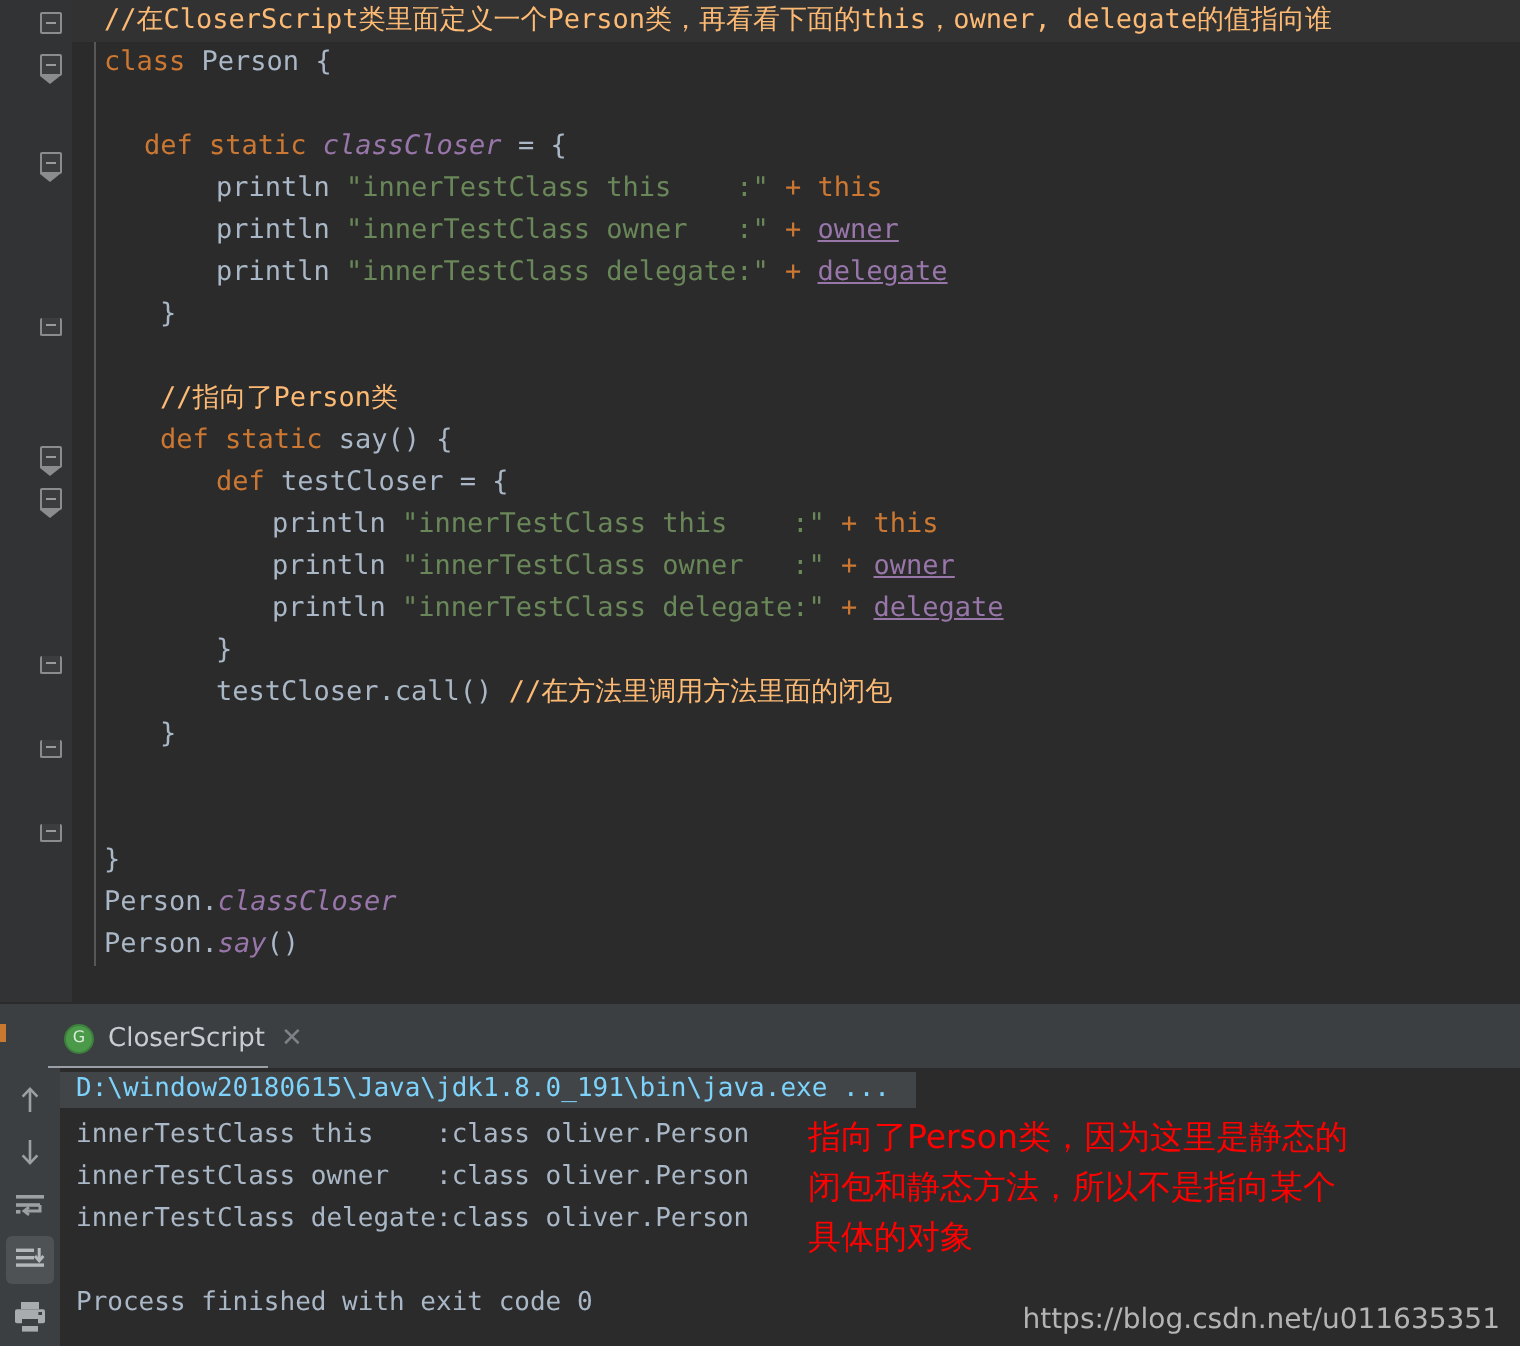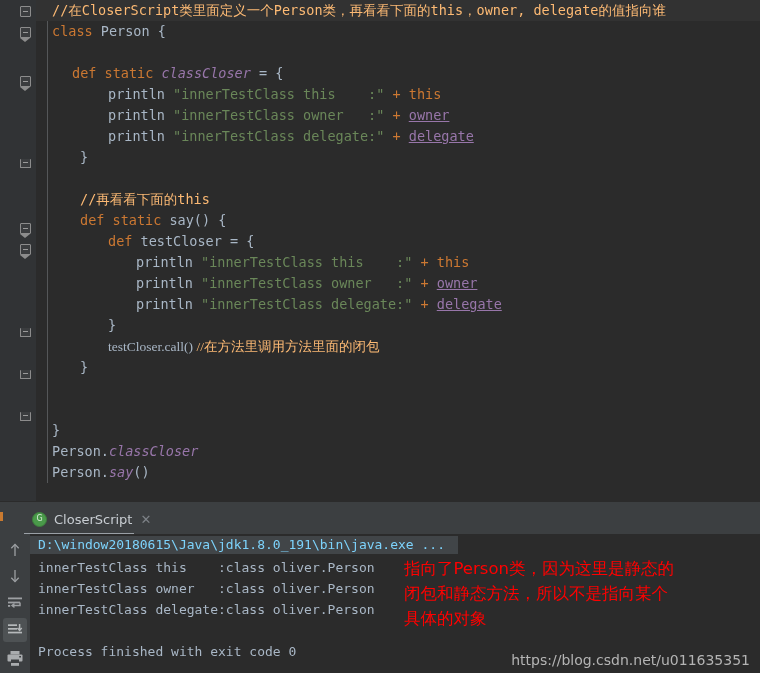--- a/index.html
+++ b/index.html
@@ -213,28 +213,28 @@
 
     <div class="code-area" id="code-area">
         <div class="line" style="top: 0px;"><span class="txt" style="padding-left: 52px;"><span class="c-comment">//在CloserScript类里面定义一个Person类，再看看下面的this，owner, delegate的值指向谁</span></span></div>
         <div class="line" style="top: 21px;"><span class="txt" style="padding-left: 52px;"><span class="c-keyword">class </span><span class="c-plain">Person </span><span class="c-plain">{</span></span></div>
         <div class="line" style="top: 63px;"><span class="txt" style="padding-left: 72px;"><span class="c-keyword">def static </span><span class="c-purple">classCloser</span><span class="c-plain"> = {</span></span></div>
         <div class="line" style="top: 84px;"><span class="txt" style="padding-left: 108px;"><span class="c-plain">println </span><span class="c-string">"innerTestClass this    :"</span><span class="c-orange"> + </span><span class="c-orange">this</span></span></div>
         <div class="line" style="top: 105px;"><span class="txt" style="padding-left: 108px;"><span class="c-plain">println </span><span class="c-string">"innerTestClass owner   :"</span><span class="c-orange"> + </span><span class="c-purple-n">owner</span></span></div>
         <div class="line" style="top: 126px;"><span class="txt" style="padding-left: 108px;"><span class="c-plain">println </span><span class="c-string">"innerTestClass delegate:"</span><span class="c-orange"> + </span><span class="c-purple-n">delegate</span></span></div>
         <div class="line" style="top: 147px;"><span class="txt" style="padding-left: 80px;"><span class="c-plain">}</span></span></div>
         <div class="line" style="top: 168px;"><span class="txt" style="padding-left: 52px;"></span></div>
-        <div class="line" style="top: 189px;"><span class="txt" style="padding-left: 80px;"><span class="c-comment">//再看看下面的this</span></span></div>
+        <div class="line" style="top: 189px;"><span class="txt" style="padding-left: 80px;"><span class="c-comment">//指向了Person类</span></span></div>
         <div class="line" style="top: 210px;"><span class="txt" style="padding-left: 80px;"><span class="c-keyword">def static </span><span class="c-plain">say() {</span></span></div>
         <div class="line" style="top: 231px;"><span class="txt" style="padding-left: 108px;"><span class="c-keyword">def </span><span class="c-plain">testCloser = {</span></span></div>
         <div class="line" style="top: 252px;"><span class="txt" style="padding-left: 136px;"><span class="c-plain">println </span><span class="c-string">"innerTestClass this    :"</span><span class="c-orange"> + </span><span class="c-orange">this</span></span></div>
         <div class="line" style="top: 273px;"><span class="txt" style="padding-left: 136px;"><span class="c-plain">println </span><span class="c-string">"innerTestClass owner   :"</span><span class="c-orange"> + </span><span class="c-purple-n">owner</span></span></div>
         <div class="line" style="top: 294px;"><span class="txt" style="padding-left: 136px;"><span class="c-plain">println </span><span class="c-string">"innerTestClass delegate:"</span><span class="c-orange"> + </span><span class="c-purple-n">delegate</span></span></div>
         <div class="line" style="top: 315px;"><span class="txt" style="padding-left: 108px;"><span class="c-plain">}</span></span></div>
-        <div class="line" style="top: 336px;"><span class="txt" style="padding-left: 108px; font-family: Liberation Serif, serif;"><span class="c-plain">testCloser.call() </span><span class="c-comment">//在方法里调用方法里面的闭包</span></span></div>
+        <div class="line" style="top: 336px;"><span class="txt" style="padding-left: 108px;"><span class="c-plain">testCloser.call() </span><span class="c-comment">//在方法里调用方法里面的闭包</span></span></div>
         <div class="line" style="top: 357px;"><span class="txt" style="padding-left: 80px;"><span class="c-plain">}</span></span></div>
         <div class="line" style="top: 378px;"><span class="txt" style="padding-left: 52px;"></span></div>
         <div class="line" style="top: 399px;"><span class="txt" style="padding-left: 52px;"></span></div>
         <div class="line" style="top: 420px;"><span class="txt" style="padding-left: 52px;"><span class="c-plain">}</span></span></div>
         <div class="line" style="top: 462px;"><span class="txt" style="padding-left: 52px;"><span class="c-plain">Person.</span><span class="c-purple">say</span><span class="c-plain">()</span></span></div>
         <div class="line" style="top: 441px;"><span class="txt" style="padding-left: 52px;"><span class="c-plain">Person.</span><span class="c-purple">classCloser</span></span></div>
       </div>
   </div>
 
   <div class="console-panel">

